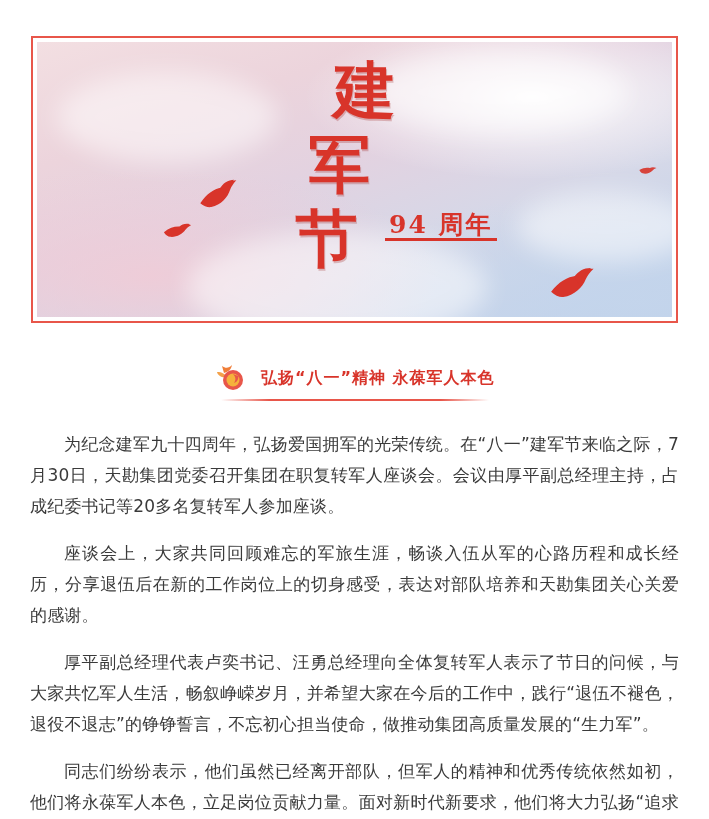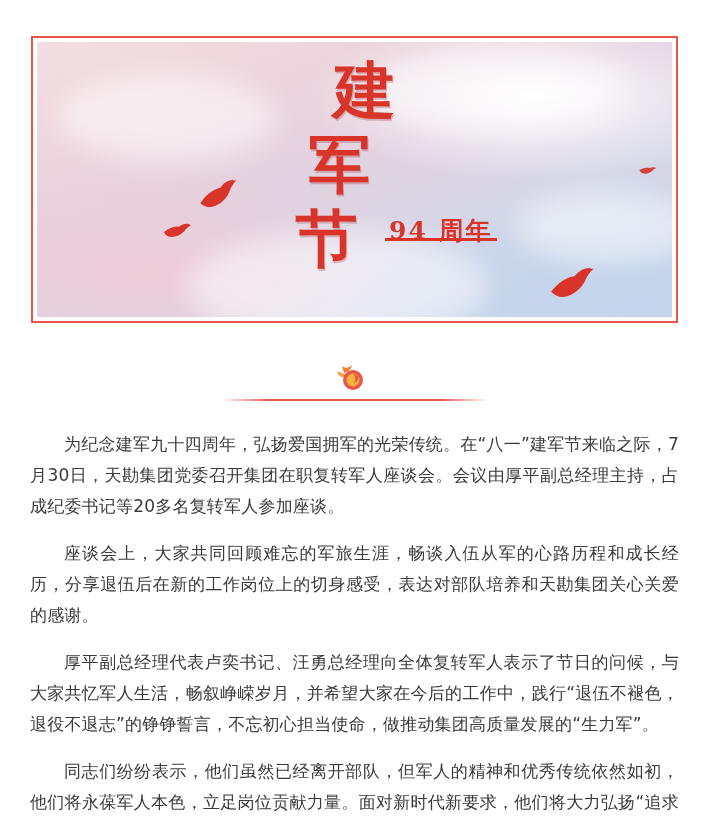--- a/index.html
+++ b/index.html
@@ -68,21 +68,21 @@
     letter-spacing: 4px;
     text-shadow: 1px 2px 0 rgba(150,20,15,0.25);
   }
   .ch-1 { margin-left: 24px; }
   .ch-2 { margin-left: -26px; }
   .ch-3 { margin-left: -52px; }
 
   .anniv {
     position: absolute;
     left: 352px;
-    top: 172px;
+    top: 166px;
     color: #d8342a;
     font-family: "DejaVu Serif", serif;
     font-weight: bold;
     font-size: 25px;
     letter-spacing: 2px;
     white-space: nowrap;
   }
   .anniv-underline {
     position: absolute;
     left: 348px;
@@ -205,20 +205,21 @@
     <div class="inner">
       <span class="head-icon">
         <svg width="34" height="30" viewBox="0 0 34 30" aria-hidden="true">
           <path d="M8 3 C12 6 15 5 18 2 C17 7 14 9 10 10 Z" fill="#f07d38"></path>
           <path d="M3 9 C8 9 11 11 13 14 C8 15 4 13 3 9 Z" fill="#f3a14a"></path>
           <circle cx="19" cy="17" r="10" fill="#e8564a"></circle>
           <circle cx="19" cy="17" r="6.5" fill="#f5b23c"></circle>
           <path d="M19 11 C22 14 22 17 20 20 C23 19 25 16 24 13 Z" fill="#e8564a"></path>
         </svg>
       </span>
+      <span class="head-text">弘扬“八一”精神 永葆军人本色</span>
       <div class="head-rule"></div>
     </div>
   </div>
 
   <div class="article">
     <p>为纪念建军九十四周年，弘扬爱国拥军的光荣传统。在“八一”建军节来临之际，7月30日，天勘集团党委召开集团在职复转军人座谈会。会议由厚平副总经理主持，占成纪委书记等20多名复转军人参加座谈。</p>
     <p>座谈会上，大家共同回顾难忘的军旅生涯，畅谈入伍从军的心路历程和成长经历，分享退伍后在新的工作岗位上的切身感受，表达对部队培养和天勘集团关心关爱的感谢。</p>
     <p>厚平副总经理代表卢奕书记、汪勇总经理向全体复转军人表示了节日的问候，与大家共忆军人生活，畅叙峥嵘岁月，并希望大家在今后的工作中，践行“退伍不褪色，退役不退志”的铮铮誓言，不忘初心担当使命，做推动集团高质量发展的“生力军”。</p>
     <p>同志们纷纷表示，他们虽然已经离开部队，但军人的精神和优秀传统依然如初，他们将永葆军人本色，立足岗位贡献力量。面对新时代新要求，他们将大力弘扬“追求真理、坚定信念、勇于拼搏、不怕牺牲、敢为人先、开拓创新”的八一精神，在各自的岗位上再立新功。</p>
   </div>

